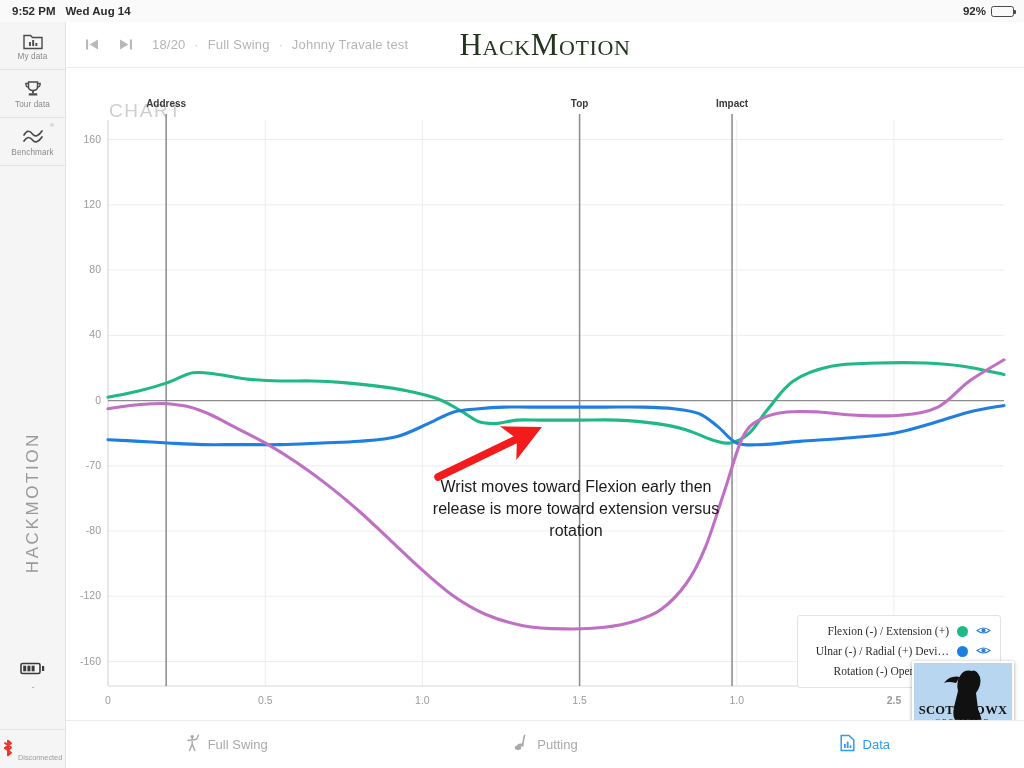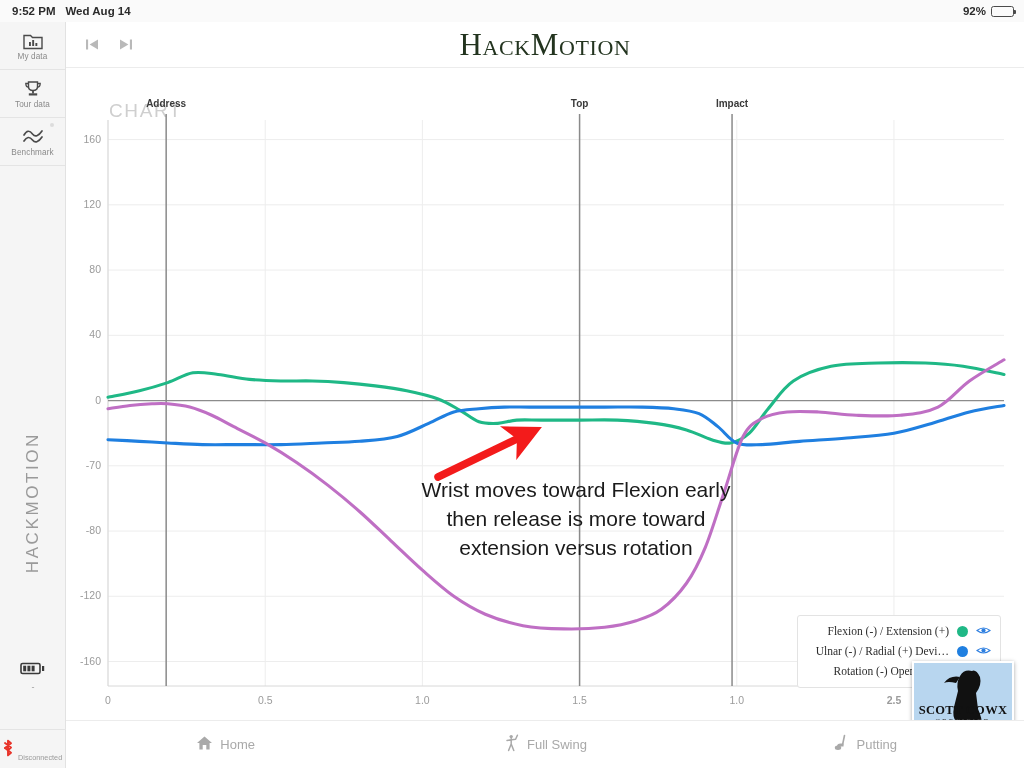--- a/index.html
+++ b/index.html
@@ -113,21 +113,21 @@
     transform: translateX(-50%); white-space: nowrap;
   }
 
   .title-overlay {
     position: absolute; left: 115px; top: 60px; width: 380px;
     text-align: center; font-size: 25px; line-height: 1.44; color: #111;
     font-family: "Liberation Sans", sans-serif;
   }
   .anno-overlay {
     position: absolute; left: 350px; top: 408px; width: 320px;
-    text-align: center; font-size: 21px; line-height: 1.37; color: #1a1a1a;
+    text-align: center; font-size: 16px; line-height: 1.37; color: #1a1a1a;
   }
 
   
   .legend {
     position: absolute; right: 23px; bottom: 32px;
     background: #fff; border: 1px solid #e3e3e3; border-radius: 3px;
     padding: 5px 9px 6px 11px;
     font-family: Liberation Serif, serif;
   }
   .legrow { display: flex; align-items: center; height: 20px; gap: 8px; }
@@ -245,20 +245,27 @@
           <rect x="2" y="2.5" width="2.1" height="10" fill="#b9b9b9"></rect>
           <path d="M14 2.5 L14 12.5 L5.6 7.5 Z" fill="#b9b9b9"></path>
         </svg>
       </span>
       <span class="navbtn">
         <svg width="17" height="15" viewBox="0 0 17 15">
           <path d="M3 2.5 L3 12.5 L11.4 7.5 Z" fill="#b9b9b9"></path>
           <rect x="12.9" y="2.5" width="2.1" height="10" fill="#b9b9b9"></rect>
         </svg>
       </span>
+    </div>
+    <div class="crumbs">
+      <span>18/20</span>
+      <span class="sep">·</span>
+      <span>Full Swing</span>
+      <span class="sep">·</span>
+      <span>Johnny Travale test</span>
     </div>
     <div class="logo">HackMotion</div>
   </div>
 
   <div class="toolgroup">
     <div class="toolbtn">
       <svg width="16" height="12" viewBox="0 0 16 12">
         <path d="M1 6 Q8 0.6 15 6 Q8 11.4 1 6 Z" fill="none" stroke="#a8a8a8" stroke-width="1.1"></path>
         <circle cx="8" cy="6" r="2.1" fill="none" stroke="#a8a8a8" stroke-width="1.1"></circle>
       </svg>
@@ -369,44 +376,47 @@
       <path d="M58 8 Q50 6 46 13 Q42 20 44 28 L40 44 Q38 54 42 58 L46 62 L40 78 L34 90 L41 92 L50 76 L56 64 L60 72 L62 86 L58 94 L66 95 L70 82 L68 64 Q68 54 64 46 L62 30 Q68 22 66 14 Q62 6 58 8 Z" fill="#111"></path>
       <path d="M46 14 Q36 12 30 20 Q34 18 42 20 Z" fill="#111"></path>
     </svg>
     <div class="wm-name">SCOTT COWX</div>
     <div class="wm-sub">CERTIFIED</div>
   </div>
 
   <div class="bottomnav">
     <div class="navitem">
       <span>
-        <svg width="17" height="16" viewBox="0 0 17 16">
-            <path d="M8.5 1.5 L16 8 L13.6 8 L13.6 14.5 L10.3 14.5 L10.3 10 L6.7 10 L6.7 14.5 L3.4 14.5 L3.4 8 L1 8 Z" fill="#a9a9a9"></path>
-          </svg>
-      </span>
-      <span class="ntext">Home</span>
-    </div>
-    <div class="navitem">
-      <span>
         <svg width="17" height="18" viewBox="0 0 17 18">
           <circle cx="8.2" cy="2.6" r="1.7" fill="#a9a9a9"></circle>
           <path d="M8.2 4.6 L8.2 10 M8.2 10 L5.6 16.5 M8.2 10 L10.8 16.5 M4 6.5 L12.6 5.2 M12.6 5.2 L14.4 1.2" stroke="#a9a9a9" stroke-width="1.5" fill="none" stroke-linecap="round"></path>
         </svg>
       </span>
       <span class="ntext">Full Swing</span>
     </div>
     <div class="navitem">
       <span>
         <svg width="18" height="17" viewBox="0 0 18 17">
           <path d="M12.5 1.5 L10.5 11" stroke="#a9a9a9" stroke-width="1.6" fill="none" stroke-linecap="round"></path>
           <path d="M5 12.5 Q5 9.5 8.5 9.5 L11.5 9.5 L11.5 12.5 Z" fill="#a9a9a9"></path>
           <ellipse cx="6" cy="13.8" rx="3.2" ry="2.2" fill="#a9a9a9"></ellipse>
         </svg>
       </span>
       <span class="ntext">Putting</span>
+    </div>
+    <div class="navitem active">
+      <span>
+        <svg width="17" height="18" viewBox="0 0 17 18">
+          <path d="M2.2 1.5 L10 1.5 L14.8 6 L14.8 16.5 L2.2 16.5 Z" fill="none" stroke="#2e9bf0" stroke-width="1.5"></path>
+          <rect x="5" y="10" width="1.8" height="4" fill="#2e9bf0"></rect>
+          <rect x="7.8" y="7.6" width="1.8" height="6.4" fill="#2e9bf0"></rect>
+          <rect x="10.6" y="11.4" width="1.8" height="2.6" fill="#2e9bf0"></rect>
+        </svg>
+      </span>
+      <span class="ntext">Data</span>
     </div>
   </div>
 
   <svg style="position:absolute;left:430px;top:425px;width:130px;height:60px;pointer-events:none" viewBox="0 0 130 60">
     <defs>
       <marker id="ah" markerWidth="5" markerHeight="5" refX="2.2" refY="2.5" orient="auto">
         <path d="M0,0 L5,2.5 L0,5 L1.3,2.5 Z" fill="#f31b1b"></path>
       </marker>
     </defs>
     <line x1="8" y1="52" x2="93" y2="11" stroke="#f31b1b" stroke-width="7.5" marker-end="url(#ah)" stroke-linecap="round"></line>

